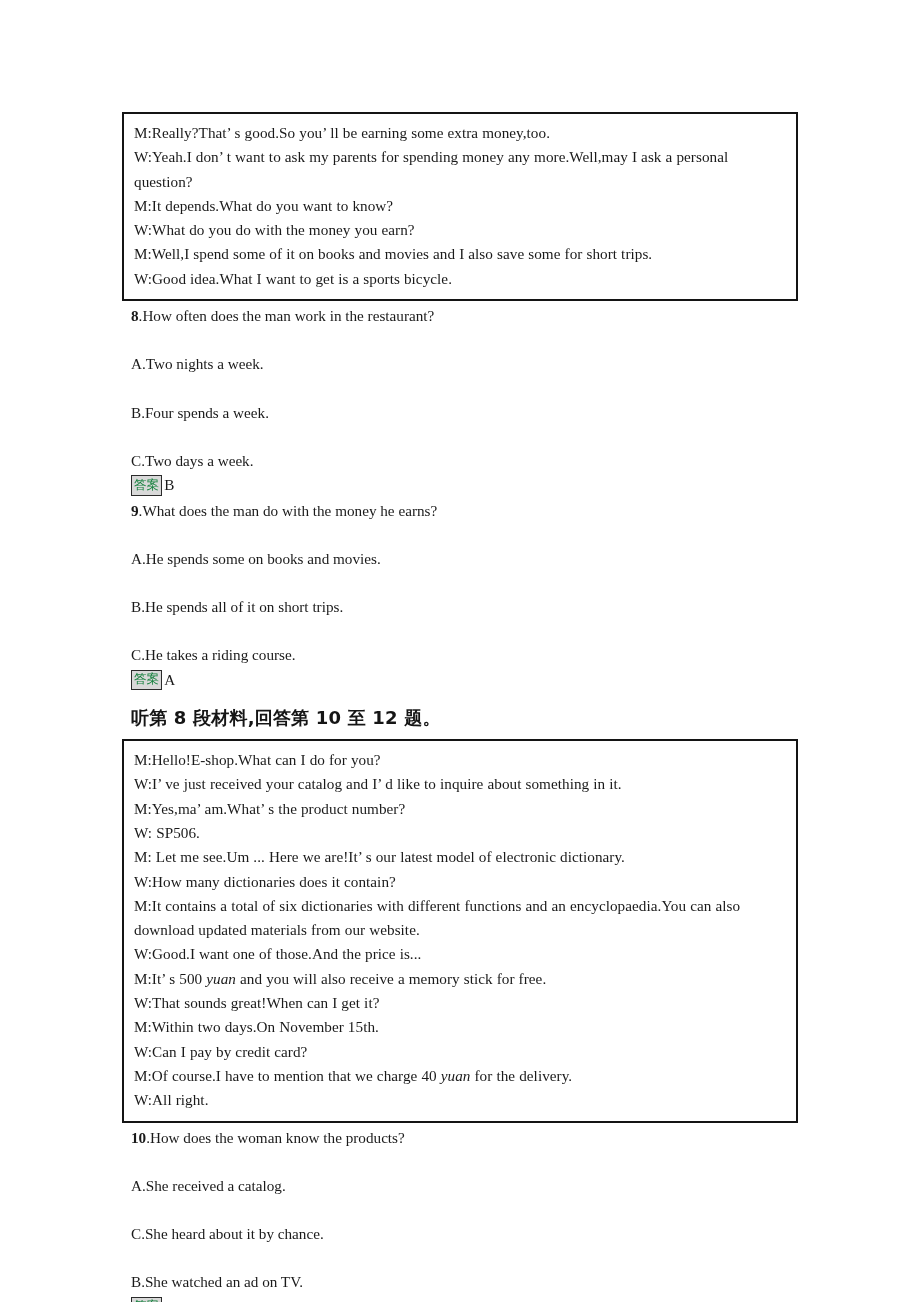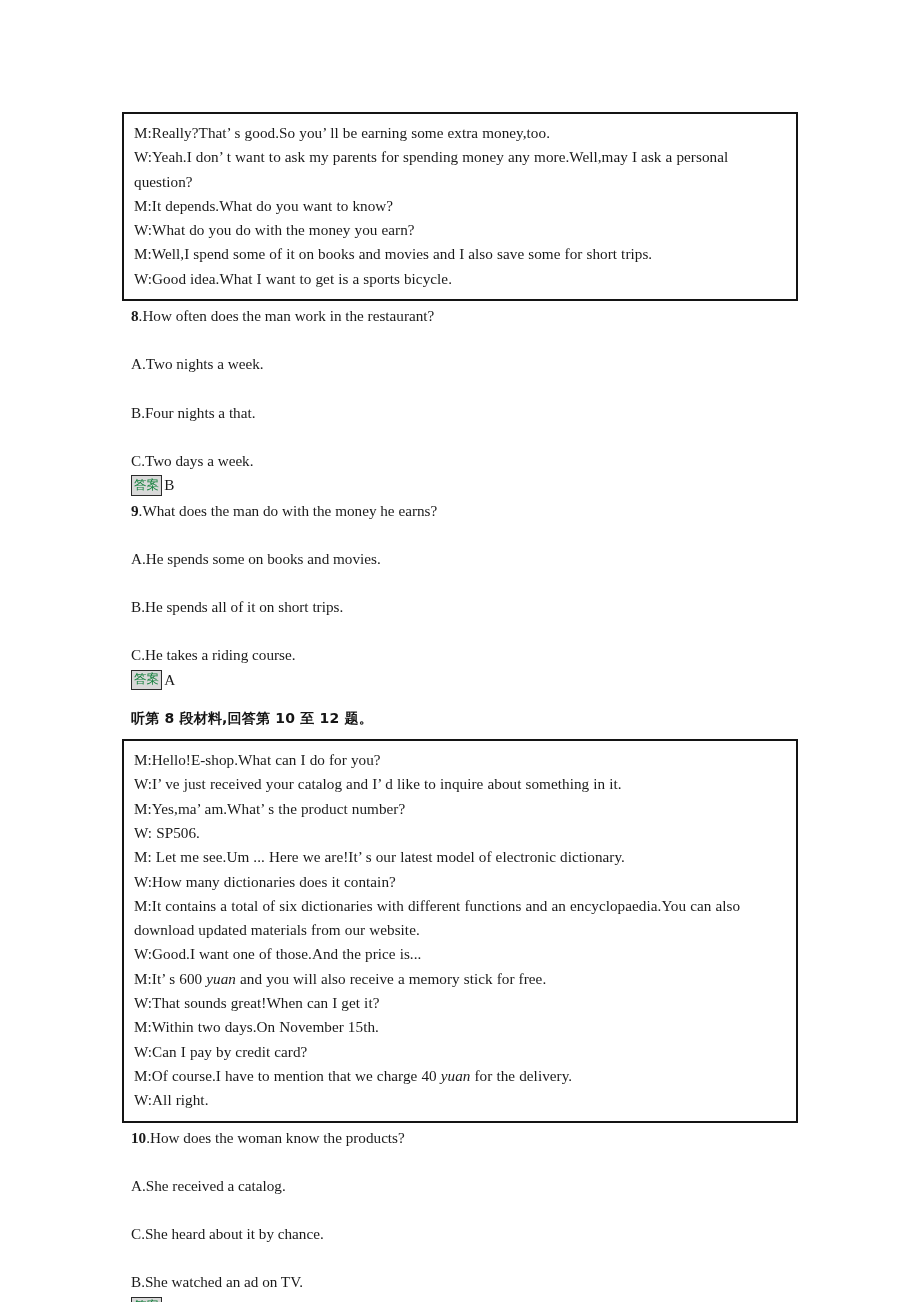--- a/index.html
+++ b/index.html
@@ -87,21 +87,21 @@
     color: #15803d;
   }
   .ans-letter {
     margin-left: 2px;
     font-size: 15.2px;
   }
 
   
   .cn-heading {
     font-family: "DejaVu Sans", sans-serif;
-    font-size: 14px;
+    font-size: 18px;
     line-height: 24px;
     font-weight: bold;
     color: #151515;
     padding-left: 9px;
     margin-top: 14px;
     margin-bottom: 9px;
     letter-spacing: 0.2px;
   }
   .gap-after-box { height: 2px; }
 </style>
@@ -118,21 +118,21 @@
       <div class="script-line">W:What do you do with the money you earn?</div>
       <div class="script-line">M:Well,I spend some of it on books and movies and I also save some for short trips.</div>
       <div class="script-line">W:Good idea.What I want to get is a sports bicycle.</div>
     </div>
 
     <div class="gap-after-box"></div>
 
     <div class="qblock">
       <div class="q-stem"><span class="qnum">8</span><span>.How often does the man work in the restaurant?</span></div>
       <div class="q-opt">A.Two nights a week.</div>
-      <div class="q-opt">B.Four nights a that.</div>
+      <div class="q-opt">B.Four spends a week.</div>
       <div class="q-opt">C.Two days a week.</div>
       <div class="ans-row">
         <span class="ans-badge">答案</span>
           <span class="ans-letter">B</span>
       </div>
     </div>
 
     <div class="qblock">
       <div class="q-stem"><span class="qnum">9</span><span>.What does the man do with the money he earns?</span></div>
       <div class="q-opt">A.He spends some on books and movies.</div>
@@ -148,21 +148,21 @@
 
     <div class="script-box">
       <div class="script-line">M:Hello!E-shop.What can I do for you?</div>
       <div class="script-line">W:I’ ve just received your catalog and I’ d like to inquire about something in it.</div>
       <div class="script-line">M:Yes,ma’ am.What’ s the product number?</div>
       <div class="script-line">W: SP506.</div>
       <div class="script-line">M: Let me see.Um ... Here we are!It’ s our latest model of electronic dictionary.</div>
       <div class="script-line">W:How many dictionaries does it contain?</div>
       <div class="script-line">M:It contains a total of six dictionaries with different functions and an encyclopaedia.You can also download updated materials from our website.</div>
       <div class="script-line">W:Good.I want one of those.And the price is...</div>
-      <div class="script-line"><span>M:It’ s 600 </span><i>yuan</i><span> and you will also receive a memory stick for free.</span></div>
+      <div class="script-line"><span>M:It’ s 500 </span><i>yuan</i><span> and you will also receive a memory stick for free.</span></div>
       <div class="script-line">W:That sounds great!When can I get it?</div>
       <div class="script-line">M:Within two days.On November 15th.</div>
       <div class="script-line">W:Can I pay by credit card?</div>
       <div class="script-line"><span>M:Of course.I have to mention that we charge 40 </span><i>yuan</i><span> for the delivery.</span></div>
       <div class="script-line">W:All right.</div>
     </div>
 
     <div class="gap-after-box"></div>
 
     <div class="qblock">

